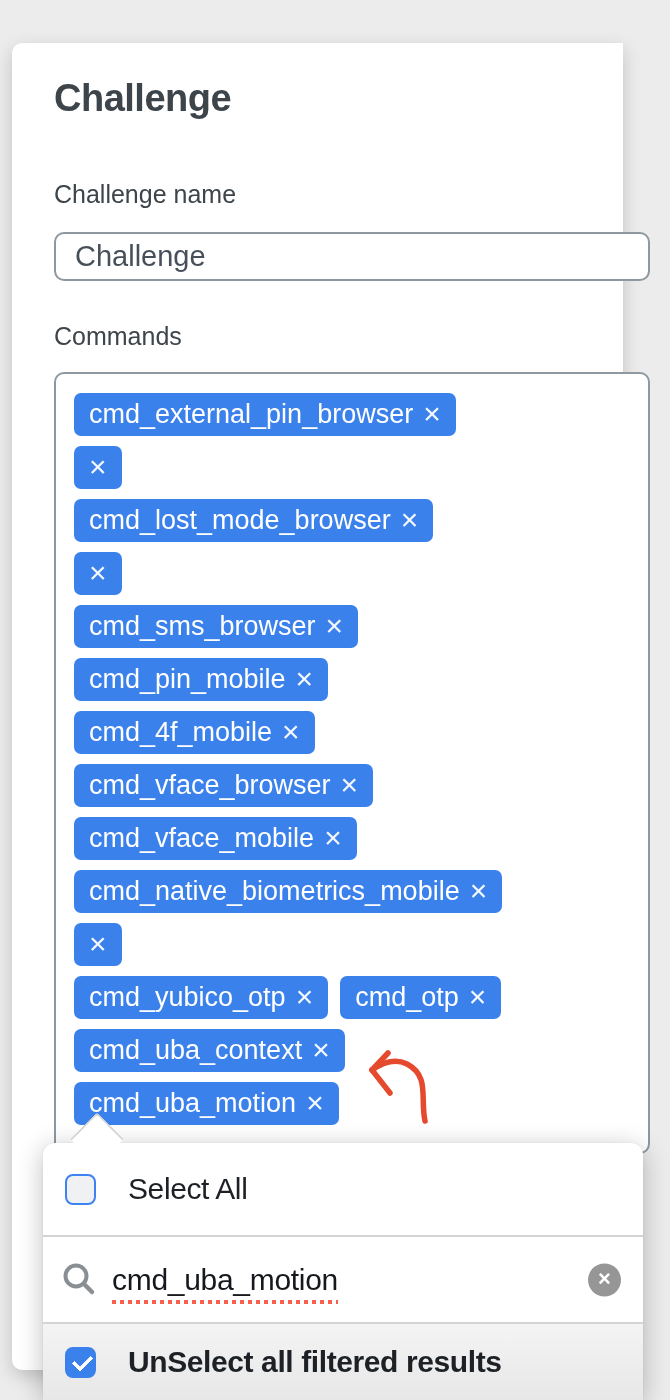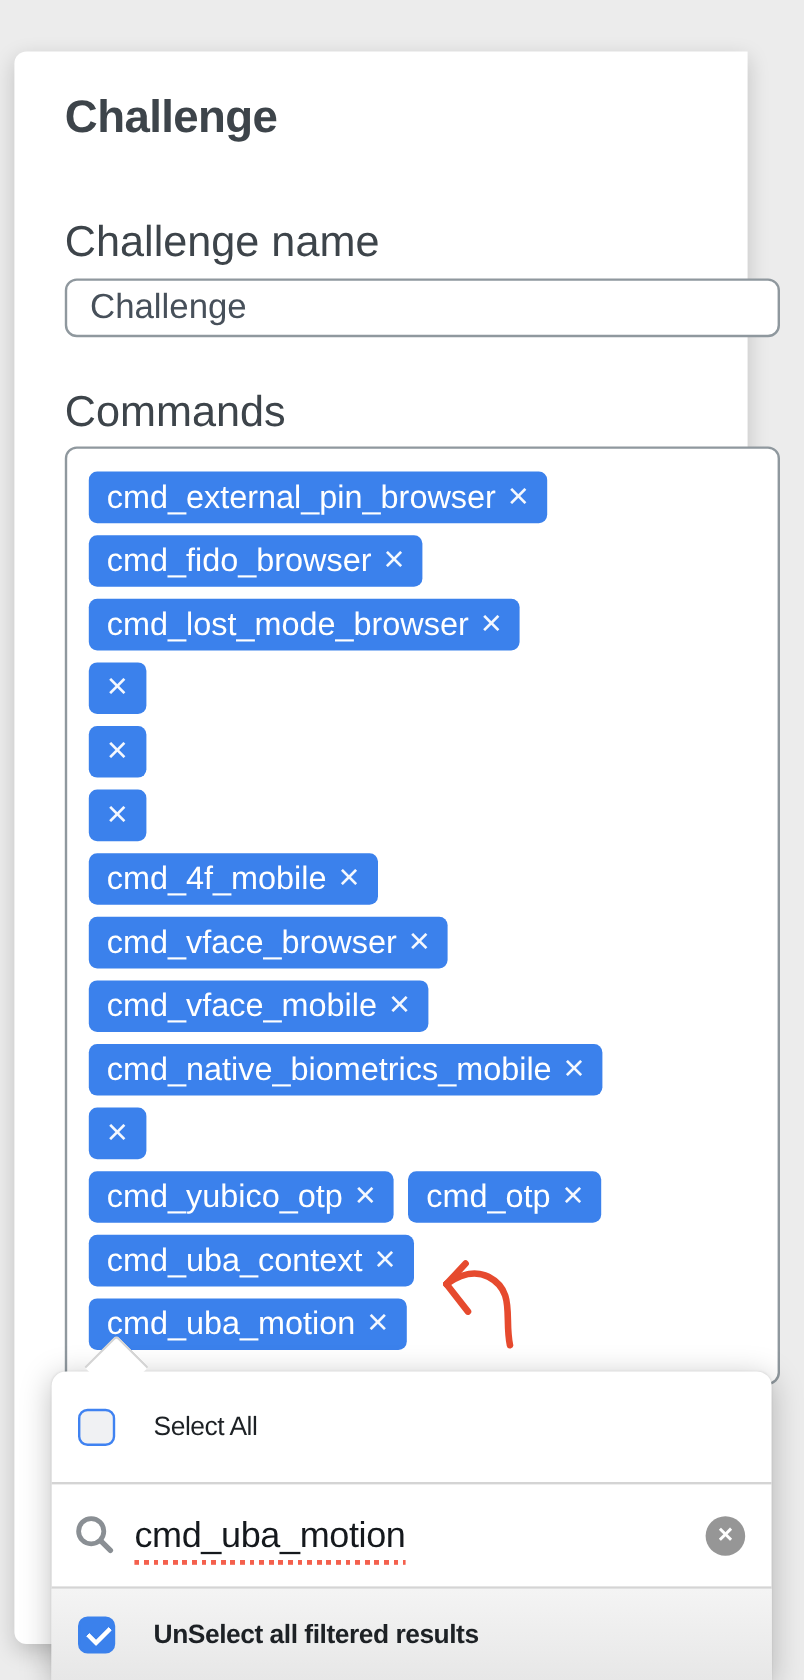--- a/index.html
+++ b/index.html
@@ -16,21 +16,21 @@
     box-shadow:0 6px 18px rgba(0,0,0,.18);
     z-index:1;
     margin-top:40px;
   }
   .page-title{
     position:absolute;left:42px;top:34px;
     font-size:38px;font-weight:700;color:#3d444a;letter-spacing:-0.5px;
   }
   .field-label{
     position:absolute;left:42px;
-    font-size:36px;color:#3d444a;
+    font-size:25px;color:#3d444a;
   }
   .label-name{top:137px;}
   .label-commands{top:279px;}
   .text-input{
     position:absolute;left:42px;top:189px;width:596px;height:49px;
     border:2px solid #8f989e;border-radius:10px;box-sizing:border-box;
     display:flex;align-items:center;padding-left:19px;
     font-size:29px;color:#47505a;background:#fff;
   }
   
@@ -67,21 +67,21 @@
     background:#ffffff;transform:rotate(45deg);
     border-top:2px solid #d4d4d4;border-left:2px solid #d4d4d4;
     border-radius:4px 0 0 0;
     z-index:6;
   }
   .dd-row{display:flex;align-items:center;padding-left:22px;}
   .dd-row1{height:92px;}
   .dd-row2{height:85px;position:relative;padding-left:17px;}
   .dd-row3{flex:1;background:linear-gradient(180deg,#f4f4f4,#e7e7e7);font-weight:bold;}
   .dd-divider{height:2px;background:#d4d4d4;flex:none;}
-  .dd-label{font-size:22px;color:#1d2125;letter-spacing:-0.4px;margin-left:32px;}
+  .dd-label{font-size:30px;color:#1d2125;letter-spacing:-0.4px;margin-left:32px;}
   
   .cb{
     width:31px;height:31px;border-radius:8px;box-sizing:border-box;flex:none;
     border:2.5px solid #3f82f1;background:#f0f1f3;position:relative;
   }
   .cb.checked{background:#3b81ec;border-color:#3b81ec;}
   .cb.checked::after{
     content:"";position:absolute;left:6px;top:6px;width:15px;height:8px;
     border-left:4px solid #fff;border-bottom:4px solid #fff;
     transform:rotate(-45deg);border-radius:1px;
@@ -118,42 +118,43 @@
   <div class="multiselect">
     <div class="chip-rows">
         <div class="chip-row">
           <span class="chip">
             <span>cmd_external_pin_browser</span>
             <span class="chip-x">×</span>
           </span>
         </div>
         <div class="chip-row">
           <span class="chip">
-            <span>cmd_fido_browser</span>
             <span class="chip-x">×</span>
           </span>
         </div>
         <div class="chip-row">
           <span class="chip">
             <span>cmd_lost_mode_browser</span>
             <span class="chip-x">×</span>
           </span>
         </div>
         <div class="chip-row">
           <span class="chip">
             <span class="chip-x">×</span>
           </span>
         </div>
         <div class="chip-row">
           <span class="chip">
-            <span class="chip-x">×</span>
-          </span>
-        </div>
-        <div class="chip-row">
-          <span class="chip">
+            <span>cmd_sms_browser</span>
+            <span class="chip-x">×</span>
+          </span>
+        </div>
+        <div class="chip-row">
+          <span class="chip">
+            <span>cmd_pin_mobile</span>
             <span class="chip-x">×</span>
           </span>
         </div>
         <div class="chip-row">
           <span class="chip">
             <span>cmd_4f_mobile</span>
             <span class="chip-x">×</span>
           </span>
         </div>
         <div class="chip-row">

